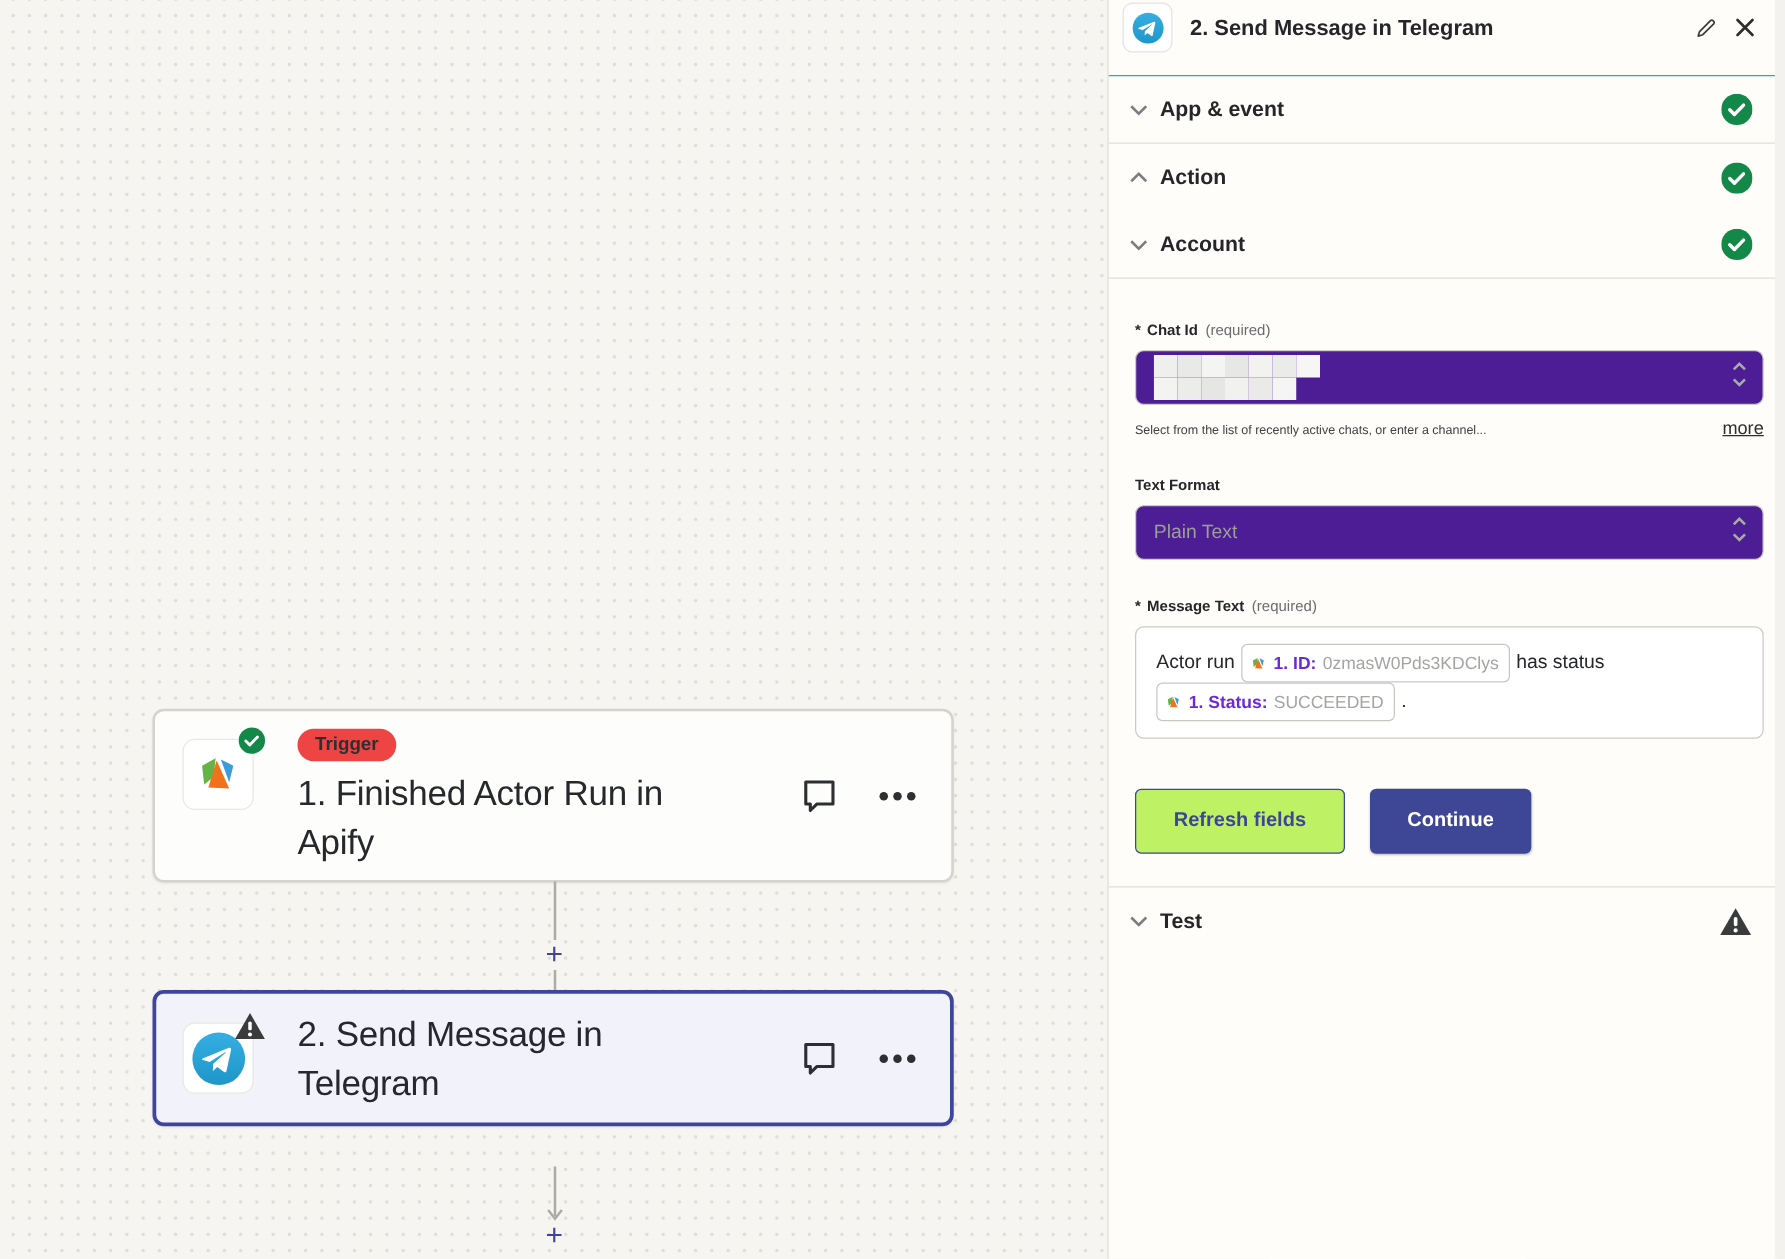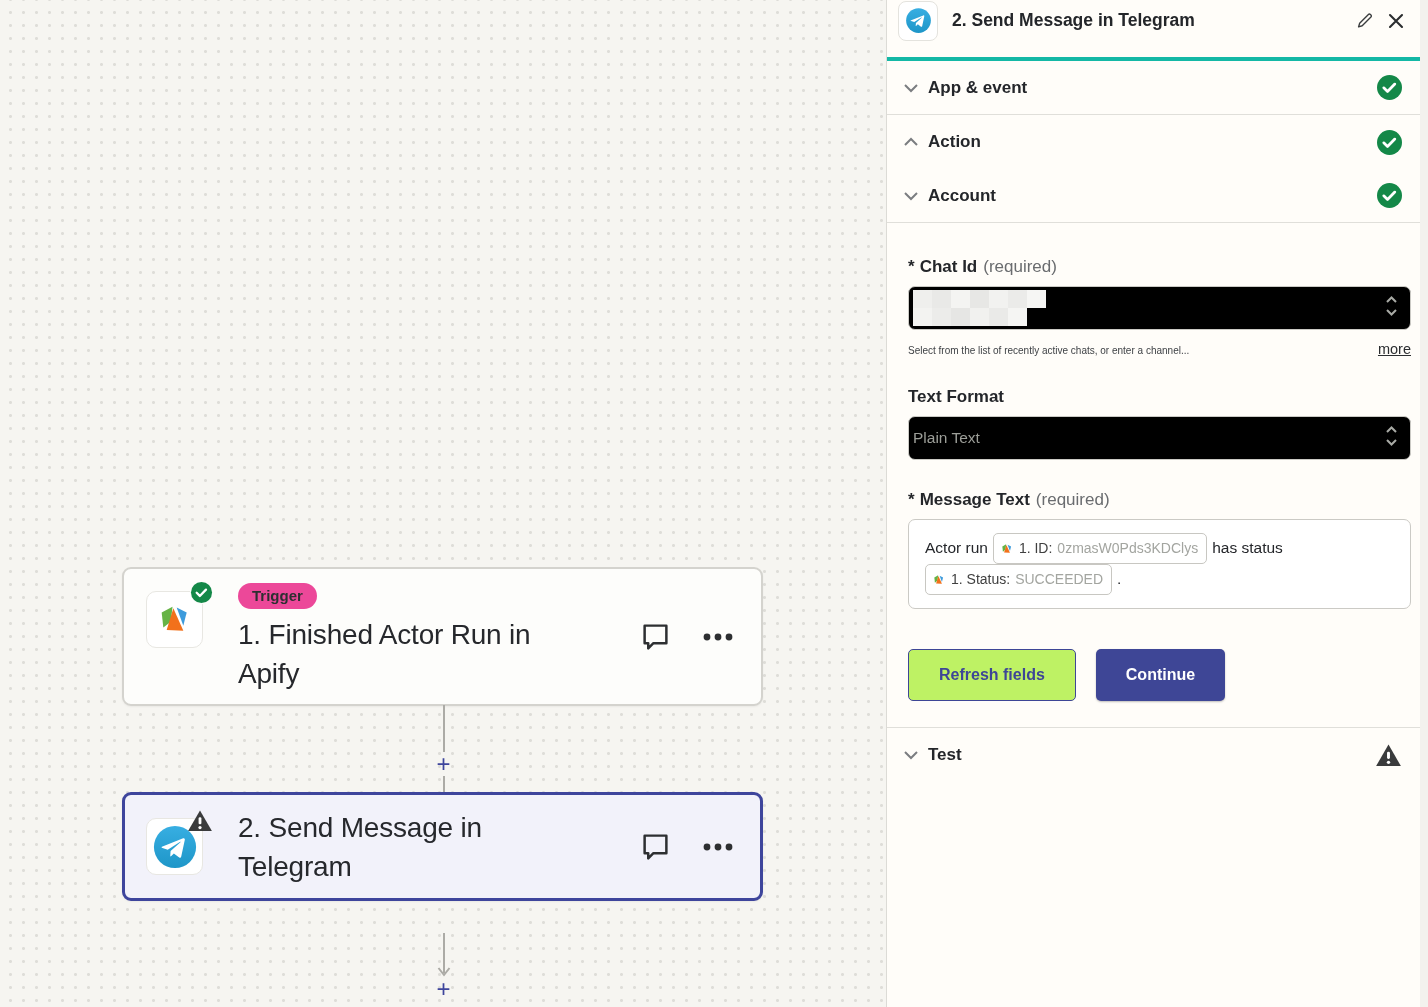--- a/index.html
+++ b/index.html
@@ -24,64 +24,64 @@
   .action-card  { top:792px; height:109px; background:#F2F2FA; border:3px solid #3E459C; padding:12px 21px; align-items:center; }
   .app-tile {
     position:relative; flex:0 0 auto; width:57px; height:57px; background:#FFFFFF;
     border:1px solid #E8E7E2; border-radius:10px;
     display:flex; align-items:center; justify-content:center;
   }
   .trigger-card .app-tile { margin-top:10px; }
   .tile-badge { position:absolute; top:-11px; right:-11px; }
   .card-main { flex:1 1 auto; margin-left:35px; min-width:0; }
   .trigger-badge {
-    display:inline-block; background:#ec4899; color:#2D2F31; font-weight:bold;
+    display:inline-block; background:#ef4444; color:#2D2F31; font-weight:bold;
     font-size:15px; line-height:26px; padding:0 14px; border-radius:14px; margin:2px 0 6px 0;
   }
   .card-title { font-size:28px; line-height:39px; color:#26282C; letter-spacing:-0.2px; }
   .card-actions { flex:0 0 auto; display:flex; align-items:center; gap:33px; margin-left:12px; align-self:center; padding-right:6px; }
   .icon-btn { background:none; border:none; cursor:pointer; display:flex; align-items:center; padding:0; }
 
   .connector { position:absolute; left:0; width:887px; text-align:center; }
   .connector svg { display:block; margin:0 auto; }
   .plus-btn {
     background:none; border:none; color:#3E459C; font-size:24px; line-height:24px;
     font-weight:400; cursor:pointer; display:block; margin:0 auto; padding:0;
   }
 
   
   .panel { position:absolute; left:887px; top:0; width:541px; height:1007px; background:#FFFDF9; }
   .scroll-gutter { position:absolute; right:0; top:0; bottom:0; width:8px; background:#F3F2EE; }
   .panel-header {
     height:61px; display:flex; align-items:center; padding:0 16px 16px 11px;
-    border-bottom:4px solid #14b8a6;
+    border-bottom:1px solid #14b8a6;
   }
   .header-tile {
     width:40px; height:40px; border:1px solid #E4E3DE; border-radius:8px; background:#FFFFFF;
     display:flex; align-items:center; justify-content:center;
   }
   .panel-title { font-size:17.5px; font-weight:bold; margin-left:14px; flex:1 1 auto; color:#24262A; }
   .header-icons { display:flex; align-items:center; gap:15px; padding-right:8px; }
 
   .section-row {
     height:54px; display:flex; align-items:center; padding:0 26px 0 16px;
     border-bottom:1px solid #E0DFDA; cursor:pointer;
   }
   .section-row .chev { width:18px; display:flex; }
   .section-label { font-size:17px; font-weight:bold; margin-left:7px; flex:1 1 auto; color:#24262A; }
   .row-noborder { border-bottom:none; }
 
   .form { padding:8px 17px 0 21px; }
-  .field-label { font-size:17px; margin:26px 0 9px 0; }
+  .field-label { font-size:12px; margin:26px 0 9px 0; }
   .field-label b { font-weight:bold; color:#24262A; }
   .req-star { font-weight:bold; margin-right:5px; }
   .req-note { color:#6A6C6F; margin-left:6px; }
   .select-box {
-    position:relative; height:44px; background:#000000; border:1px solid #CBCAC5; border-radius:7px;
-    display:flex; align-items:center; padding:0 36px 0 4px; cursor:pointer;
+    position:relative; height:44px; background:#4c1d95; border:1px solid #CBCAC5; border-radius:7px;
+    display:flex; align-items:center; padding:0 36px 0 14px; cursor:pointer;
   }
   .select-value { font-size:15.5px; color:#9C9E98; }
   .select-chevs { position:absolute; right:12px; top:50%; transform:translateY(-50%); }
   .redact { position:relative; width:160px; height:38px; overflow:hidden; }
   .redact span {
     position:absolute; left:0; top:1px; width:19px; height:18px; background:#EFEFED;
     box-shadow:19px 0 0 #E9E9E7, 38px 0 0 #F4F4F2, 57px 0 0 #E7E7E5, 76px 0 0 #F2F2F0,
                95px 0 0 #EBEBE9, 114px 0 0 #F6F6F4, 0 18px 0 #F3F3F1, 19px 18px 0 #ECECEA,
                38px 18px 0 #E6E6E4, 57px 18px 0 #F1F1EF, 76px 18px 0 #EAEAE8, 95px 18px 0 #F5F5F3;
   }
@@ -90,21 +90,21 @@
   .more-link { font-size:14.5px; color:#2B2D30; text-decoration:underline; cursor:pointer; white-space:nowrap; margin-left:20px; }
 
   .message-box {
     background:#FFFFFF; border:1px solid #CBCAC5; border-radius:7px; min-height:89px;
     padding:13px 16px; font-size:15.5px; color:#24262A; line-height:27px; cursor:text;
   }
   .token {
     display:inline-flex; align-items:center; gap:5px; border:1px solid #C8C7C2; border-radius:5px;
     background:#FFFFFF; padding:1px 8px 1px 6px; margin:0 5px; font-size:14px; vertical-align:middle;
   }
-  .token b { font-weight:normal; color:#404040; }
+  .token b { font-weight:bold; color:#6d28d9; }
   .token .tok-val { color:#A3A5A0; }
 
   .btn-row { display:flex; gap:20px; margin:40px 0 26px 0; }
   .btn { font-size:16px; font-weight:bold; border-radius:5px; cursor:pointer; height:52px; }
   .btn-outline { background:#bef264; color:#3E4696; border:1px solid #3E4696; padding:0 30px; }
   .btn-primary { background:#3E4696; color:#FFFFFF; border:none; padding:0 30px; box-shadow:0 1px 2px rgba(0,0,0,0.25); }
 
   .divider { border-top:1px solid #E0DFDA; }
   .test-row { height:54px; }
 </style>

